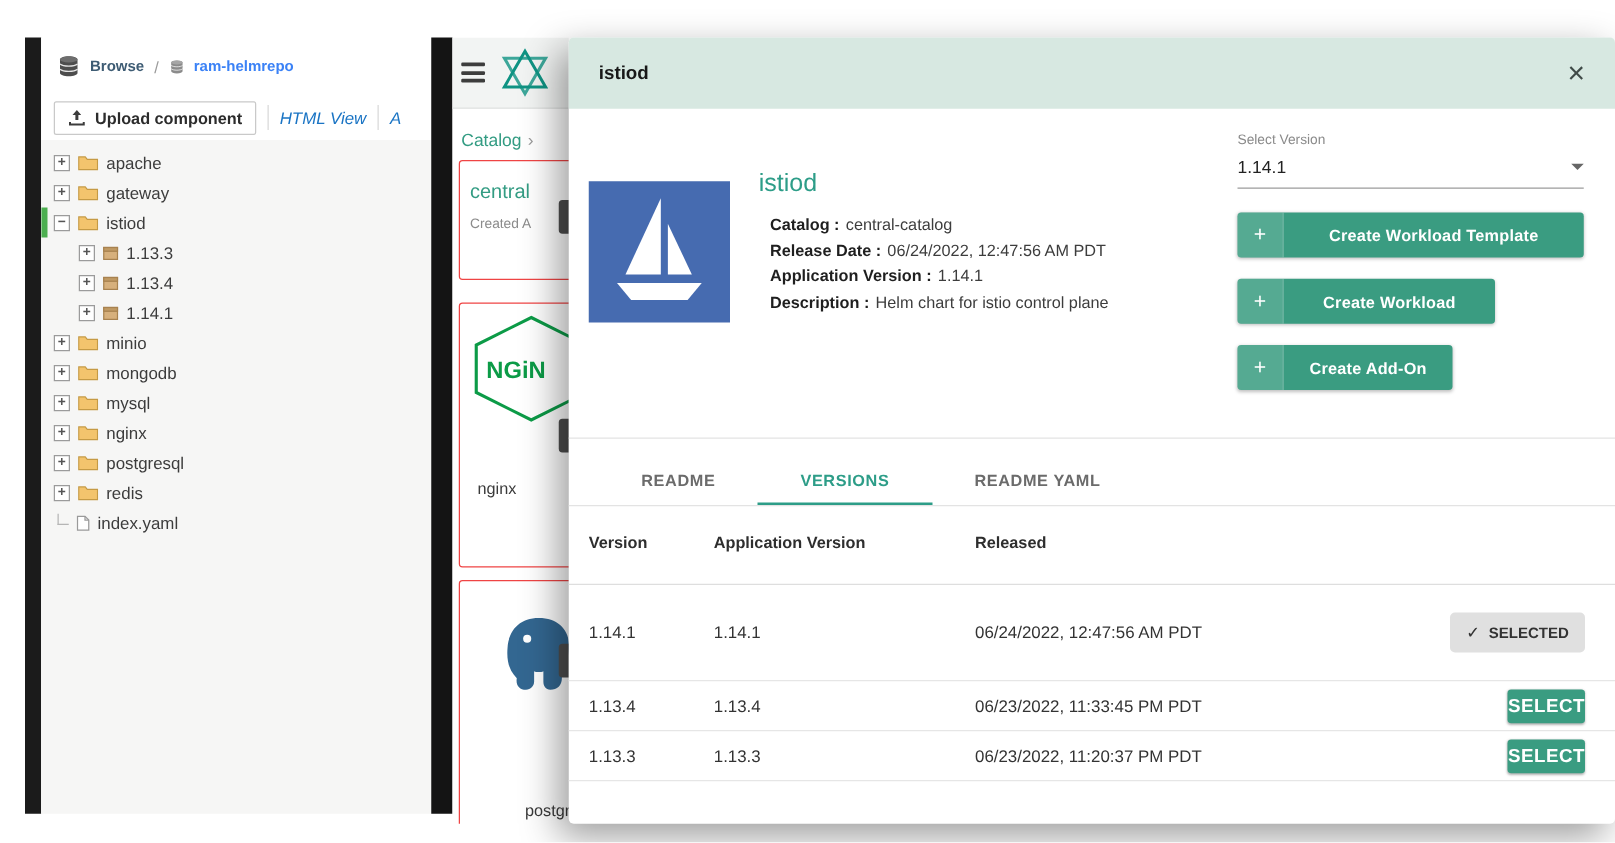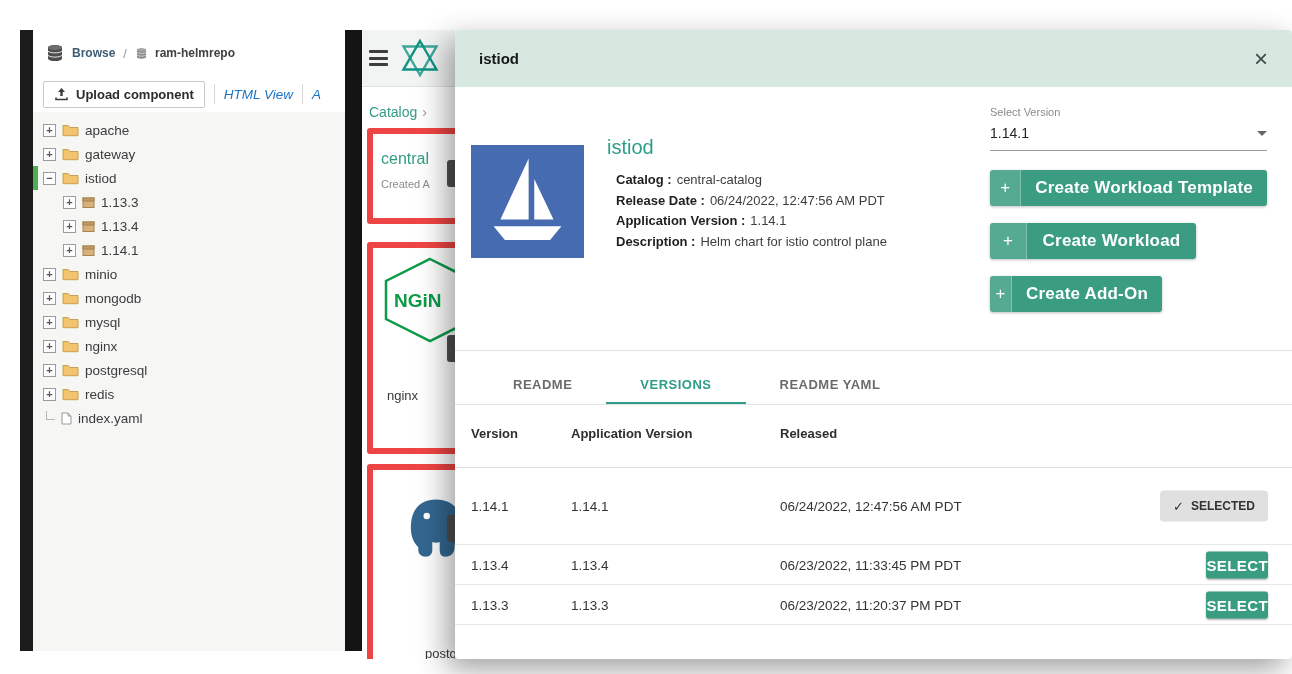--- a/index.html
+++ b/index.html
@@ -9,41 +9,41 @@
 
   
   .edge-bar-left { position:absolute; left:20px; top:30px; width:13px; height:621px; background:#1b1b1b; }
   .dark-strip    { position:absolute; left:345px; top:30px; width:17px; height:621px; background:#141414; }
 
   
   .nexus { position:absolute; left:33px; top:30px; width:312px; height:621px; background:#fff; }
   .nexus-header { position:absolute; top:0; left:0; right:0; height:46px; display:flex; align-items:center; gap:7px; padding:0 12px; background:#fff; }
   .nexus-title { font-size:12px; font-weight:bold; color:#3e5c74; }
   .crumb-sep { color:#9a9a9a; font-size:13px; margin:0 1px; }
-  .repo-name { font-size:12px; font-weight:bold; color:#404040; }
+  .repo-name { font-size:12px; font-weight:bold; color:#3b82f6; }
   .nexus-toolbar { position:absolute; top:46px; left:0; right:0; height:36px; display:flex; align-items:center; gap:9px; padding:0 10px; background:#fff; white-space:nowrap; overflow:hidden; }
   .upload-btn { display:inline-flex; align-items:center; gap:7px; border:1px solid #c9c9c9; background:#fff; padding:5px 10px; font-family:inherit; font-size:13px; font-weight:bold; color:#2c2c2c; border-radius:2px; cursor:pointer; }
   .vsep { width:1px; height:20px; background:#d9d9d9; }
   .toolbar-link { color:#1a74c4; font-size:13.5px; text-decoration:none; cursor:pointer;font-style:italic; }
   .tree { position:absolute; top:82px; left:0; right:0; bottom:0; background:#f6f6f5; padding-top:6px; overflow:hidden; }
   .tree-row { position:relative; height:24px; display:flex; align-items:center; gap:6px; padding-left:10px; font-size:13.5px; color:#3c3c3c; cursor:pointer; }
   .tree-row.lvl1 { padding-left:30px; }
   .tree-row.selected::before { content:""; position:absolute; left:0; top:0; bottom:0; width:5px; background:#4caf50; }
   .expander { width:13px; height:13px; border:1px solid #9b9b9b; background:#fff; color:#555; font-size:11px; line-height:11px; text-align:center; font-weight:bold; flex:0 0 13px; }
   .tree-icon { display:flex; align-items:center; }
   .corner { width:9px; height:9px; border-left:1px solid #b5b5b5; border-bottom:1px solid #b5b5b5; margin:-6px 0 0 3px; flex:0 0 9px; }
 
   
   .underlay { position:absolute; left:362px; top:30px; width:93px; height:629px; background:#fff; overflow:hidden; }
   .u-topbar { position:absolute; top:0; left:0; width:220px; height:57px; background:#f2f4f3; border-bottom:1px solid #e0e2e1; display:flex; align-items:center; gap:11px; padding-left:7px; }
   .hamburger { display:inline-block; cursor:pointer; }
   .hamburger i { display:block; width:19px; height:3px; background:#3d3d3d; margin:3.5px 0; border-radius:1px; }
   .u-crumb { position:absolute; top:74px; left:7px; font-size:14px; color:#339c83; display:flex; gap:5px; align-items:center; }
   .u-crumb .chev { color:#9a9a9a; }
-  .u-card { position:absolute; left:5px; width:150px; border:6px solid #ef4444; border-radius:3px; background:#fff; }
+  .u-card { position:absolute; left:5px; width:150px; border:1px solid #ef4444; border-radius:3px; background:#fff; }
   .u-cat-card { top:98px; height:96px; }
   .cat-name { margin:16px 0 0 8px; font-size:16px; color:#339c83; }
   .cat-created { margin:10px 0 0 8px; font-size:11px; color:#8b8b8b; }
   .u-nginx-card { top:212px; height:212px; }
   .u-pg-card { top:434px; height:228px; }
   .chart-label { position:absolute; font-size:13px; color:#3a3a3a; }
   .nginx-label { left:14px; top:140px; }
   .pg-label { left:52px; top:176px; }
   .badge-sq { position:absolute; left:85px; width:42px; height:27px; background:#4f4f4f; border-radius:3px; }
   .bsq1 { top:130px; } .bsq2 { top:305px; } .bsq3 { top:485px; }
@@ -56,21 +56,21 @@
   .istio-logo { position:absolute; left:16px; top:115px; width:113px; height:113px; background:#466bb0; }
   .app-name { position:absolute; left:152px; top:106px; font-size:20px; font-weight:normal; color:#2d9d88; }
   .details { position:absolute; left:161px; top:140px; font-size:13px; line-height:20.5px; color:#3d3d3d; }
   .dl { font-weight:bold; color:#1f1f1f; margin-right:5px; }
   .select-version { position:absolute; left:535px; top:76px; width:277px; }
   .sv-label { font-size:11px; color:#8a8a8a; }
   .sv-control { margin-top:7px; display:flex; align-items:center; font-size:14px; color:#222; padding-bottom:9px; border-bottom:1px solid #9c9c9c; cursor:pointer; }
   .caret { margin-left:auto; width:0; height:0; border-left:5px solid transparent; border-right:5px solid transparent; border-top:5px solid #666; }
   .action-btn { position:absolute; left:535px; height:36px; background:#3a9c81; border:none; border-radius:3px; color:#fff; display:flex; align-items:center; padding:0; cursor:pointer; box-shadow:0 1px 3px rgba(0,0,0,.25); font-family:inherit; }
   .action-btn .plus { width:37px; align-self:stretch; display:flex; align-items:center; justify-content:center; font-size:17px; background:rgba(255,255,255,.14); border-right:1px solid rgba(255,255,255,.28); border-radius:3px 0 0 3px; }
-  .action-btn .al { flex:1; text-align:center; padding:0 14px; font-size:17px; font-weight:bold; letter-spacing:.2px; white-space:nowrap; }
+  .action-btn .al { flex:1; text-align:center; padding:0 14px; font-size:13px; font-weight:bold; letter-spacing:.2px; white-space:nowrap; }
   .b1 { top:140px; width:277px; } .b2 { top:193px; width:206px; } .b3 { top:246px; width:172px; }
   .hr { position:absolute; left:0; right:0; height:1px; background:#e3e3e3; }
   .hr-top { top:320px; } .hr-tabs { top:374px; } .hr-th { top:437px; background:#dedede; }
   .tabs { position:absolute; left:24px; top:336px; height:38px; display:flex; }
   .tab { padding:0 34px; line-height:38px; font-size:13px; letter-spacing:.5px; color:#6b6b6b; font-weight:bold; cursor:pointer; }
   .tab.active { color:#2d9d88; border-bottom:2px solid #2d9d88; }
   .th { position:absolute; top:396px; font-size:13px; font-weight:bold; color:#2e2e2e; }
   .th1 { left:16px; } .th2 { left:116px; } .th3 { left:325px; }
   .trow { position:absolute; left:0; right:0; border-bottom:1px solid #e6e6e6; font-size:13.5px; color:#333; }
   .r1 { top:437px; height:78px; } .r2 { top:515px; height:40px; } .r3 { top:555px; height:40px; }

